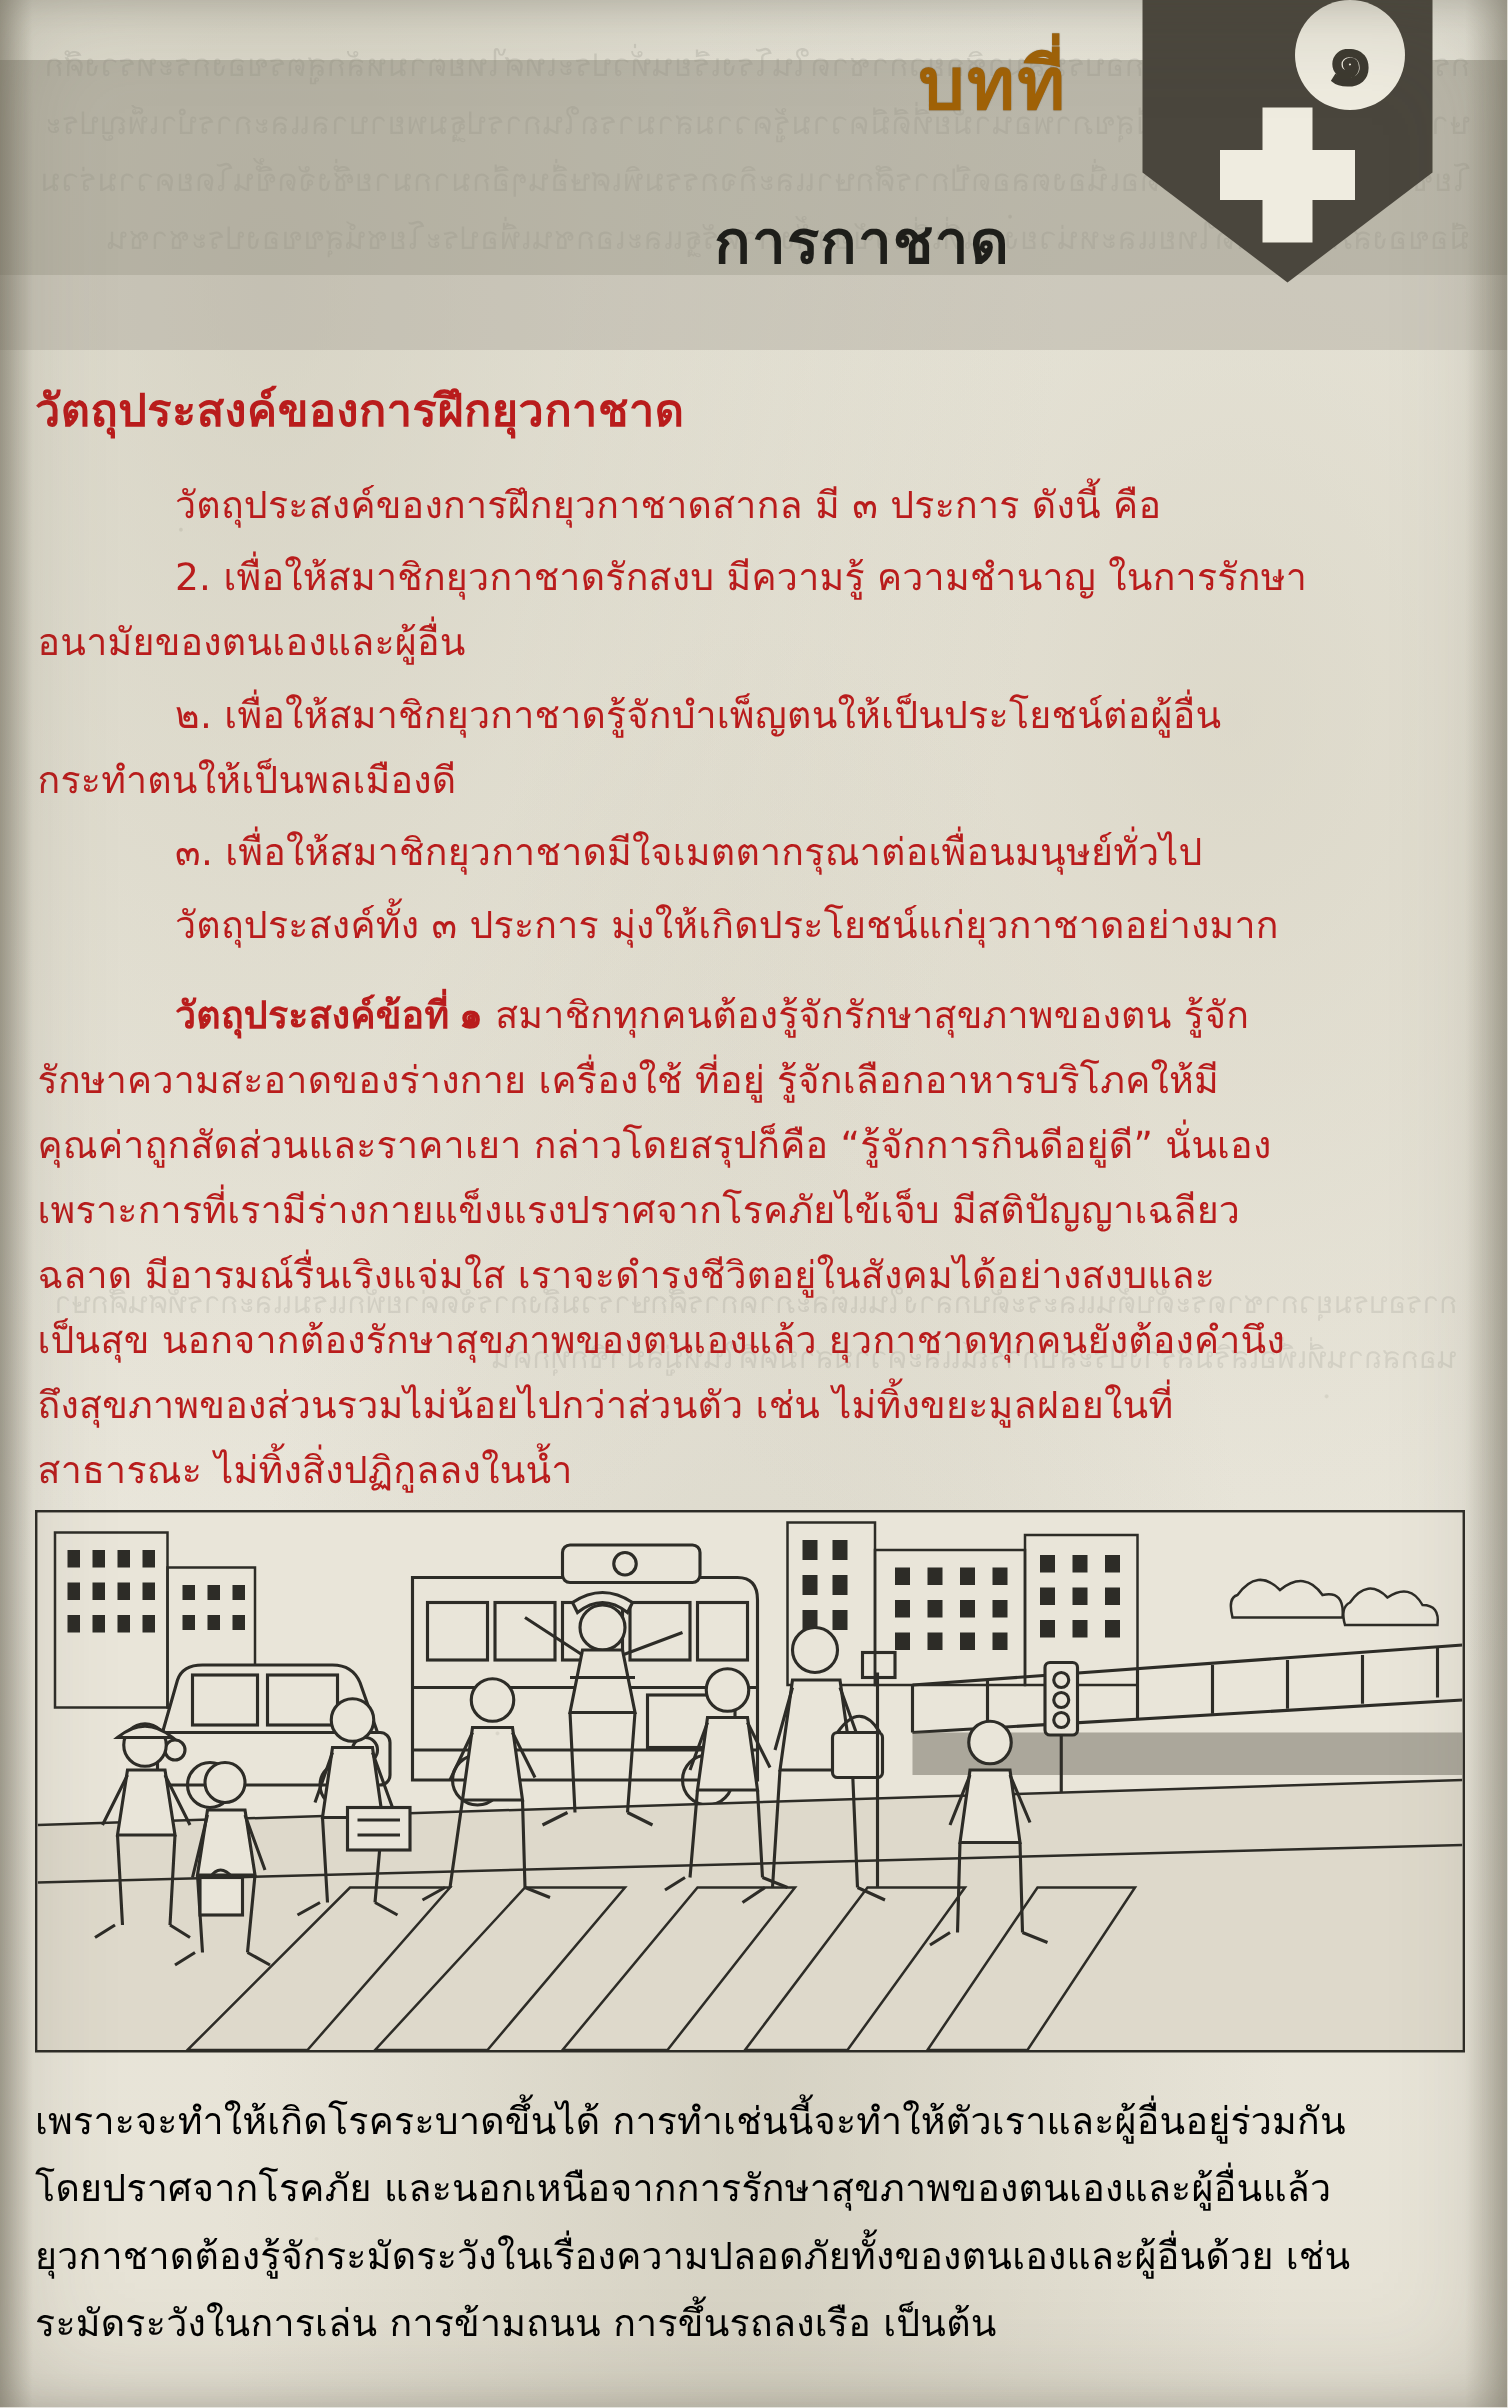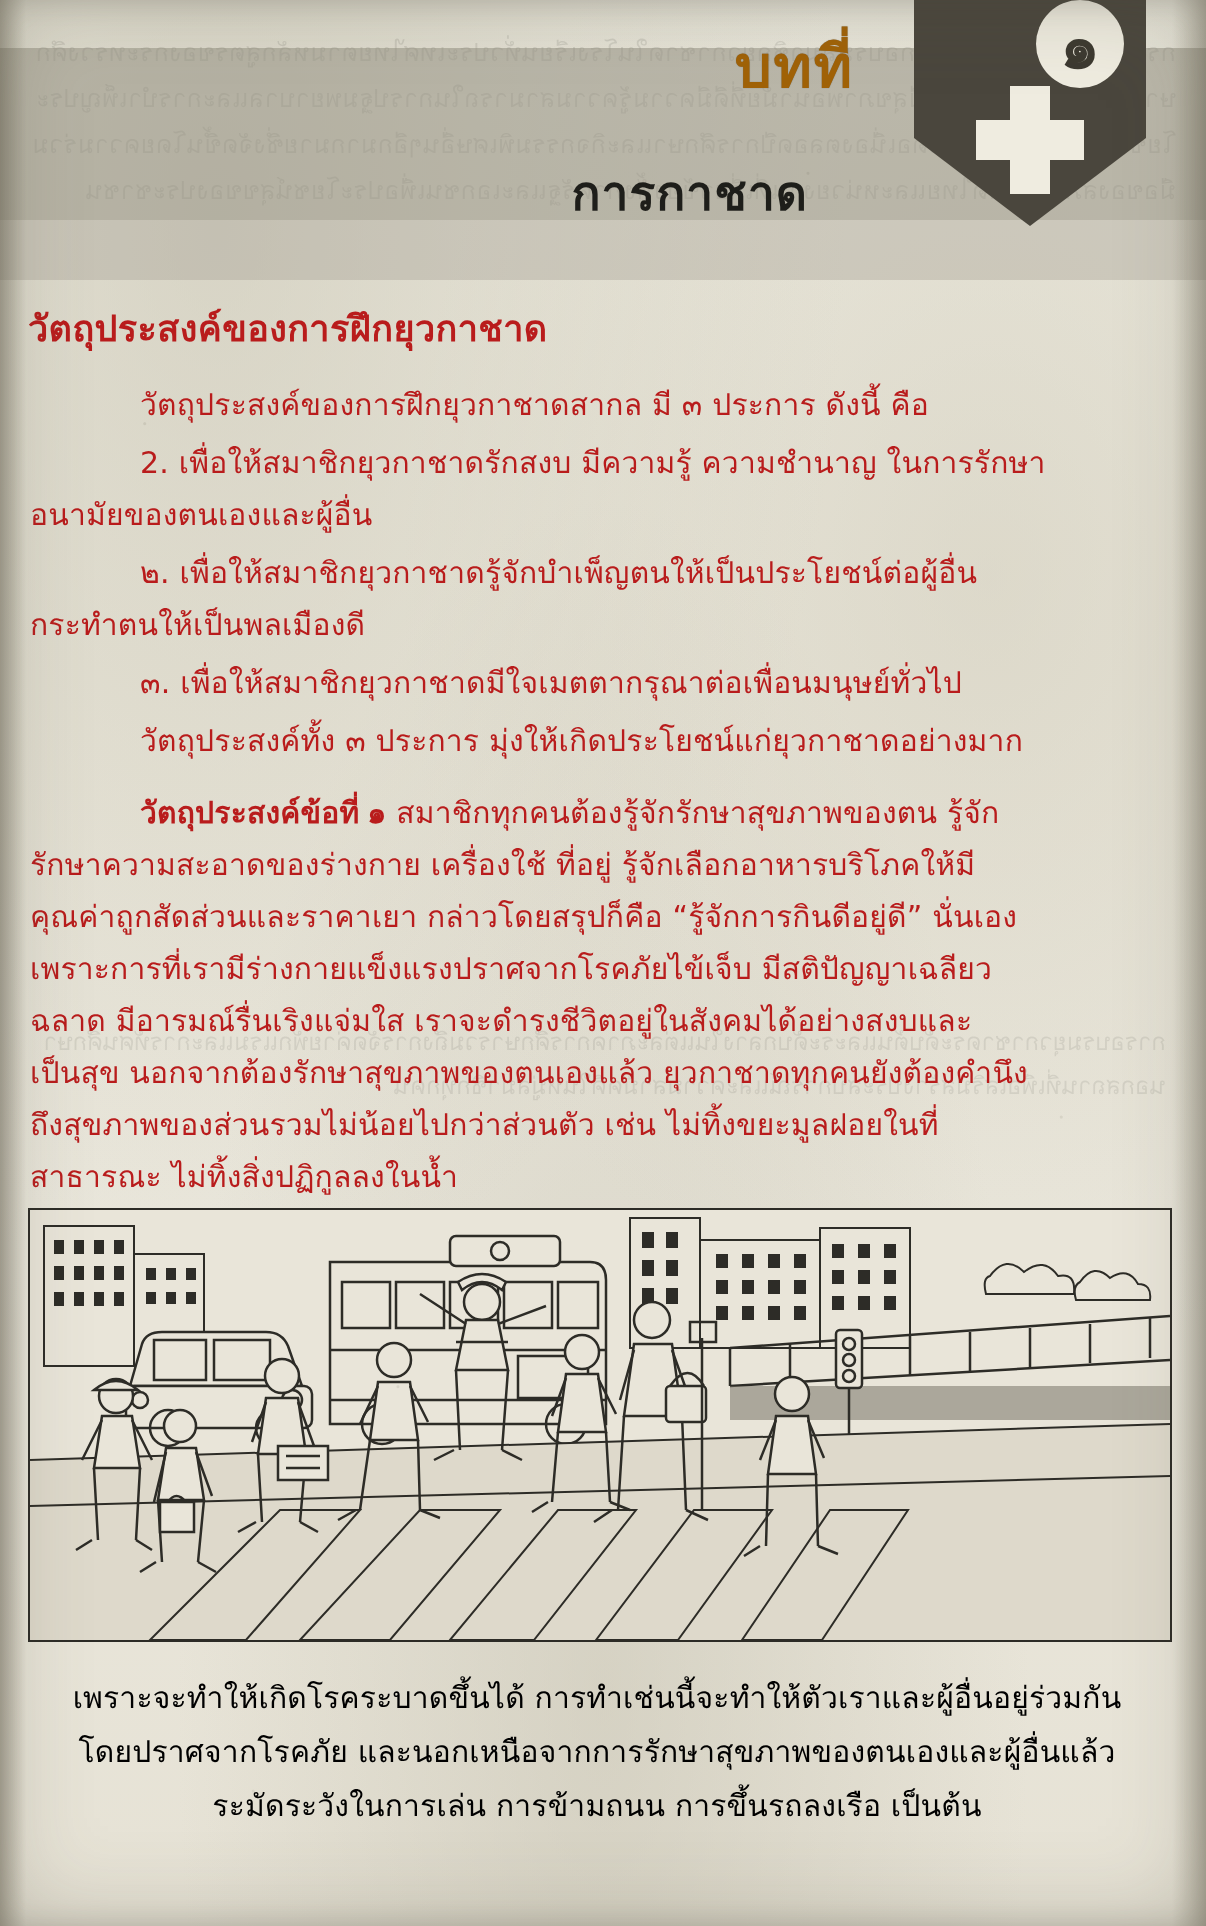--- a/index.html
+++ b/index.html
@@ -143,21 +143,20 @@
   .footer-text {
     position: absolute;
     left: 0;
     top: 1672px;
     width: 1206px;
   }
   .footer-text .para {
     text-indent: 0;
     margin: 0 40px 2px 28px;
     line-height: 52px;
-    text-align: center;
   }
   
   .vignette {
     position: absolute;
     inset: 0;
     pointer-events: none;
     box-shadow: inset 0 0 90px rgba(90,85,70,0.30), inset 0 0 26px rgba(70,66,54,0.22);
   }
   .edge-left {
     position: absolute;
@@ -416,20 +415,21 @@
       <g stroke="#2d2c27" stroke-width="2.5" fill="none">
         <path d="M672 128 L672 300"></path>
         <rect x="660" y="112" width="26" height="20"></rect>
       </g>
     </svg>
   </div>
 
   <div class="footer-text">
     <p class="para">เพราะจะทำให้เกิดโรคระบาดขึ้นได้ การทำเช่นนี้จะทำให้ตัวเราและผู้อื่นอยู่ร่วมกัน</p>
     <p class="para">โดยปราศจากโรคภัย และนอกเหนือจากการรักษาสุขภาพของตนเองและผู้อื่นแล้ว</p>
+    <p class="para">ยุวกาชาดต้องรู้จักระมัดระวังในเรื่องความปลอดภัยทั้งของตนเองและผู้อื่นด้วย เช่น</p>
     <p class="para">ระมัดระวังในการเล่น การข้ามถนน การขึ้นรถลงเรือ เป็นต้น</p>
   </div>
 
   <div class="speckle"></div>
   <div class="edge-left"></div>
   <div class="edge-right"></div>
   <div class="vignette"></div>
 </div>
 
 </body></html>

